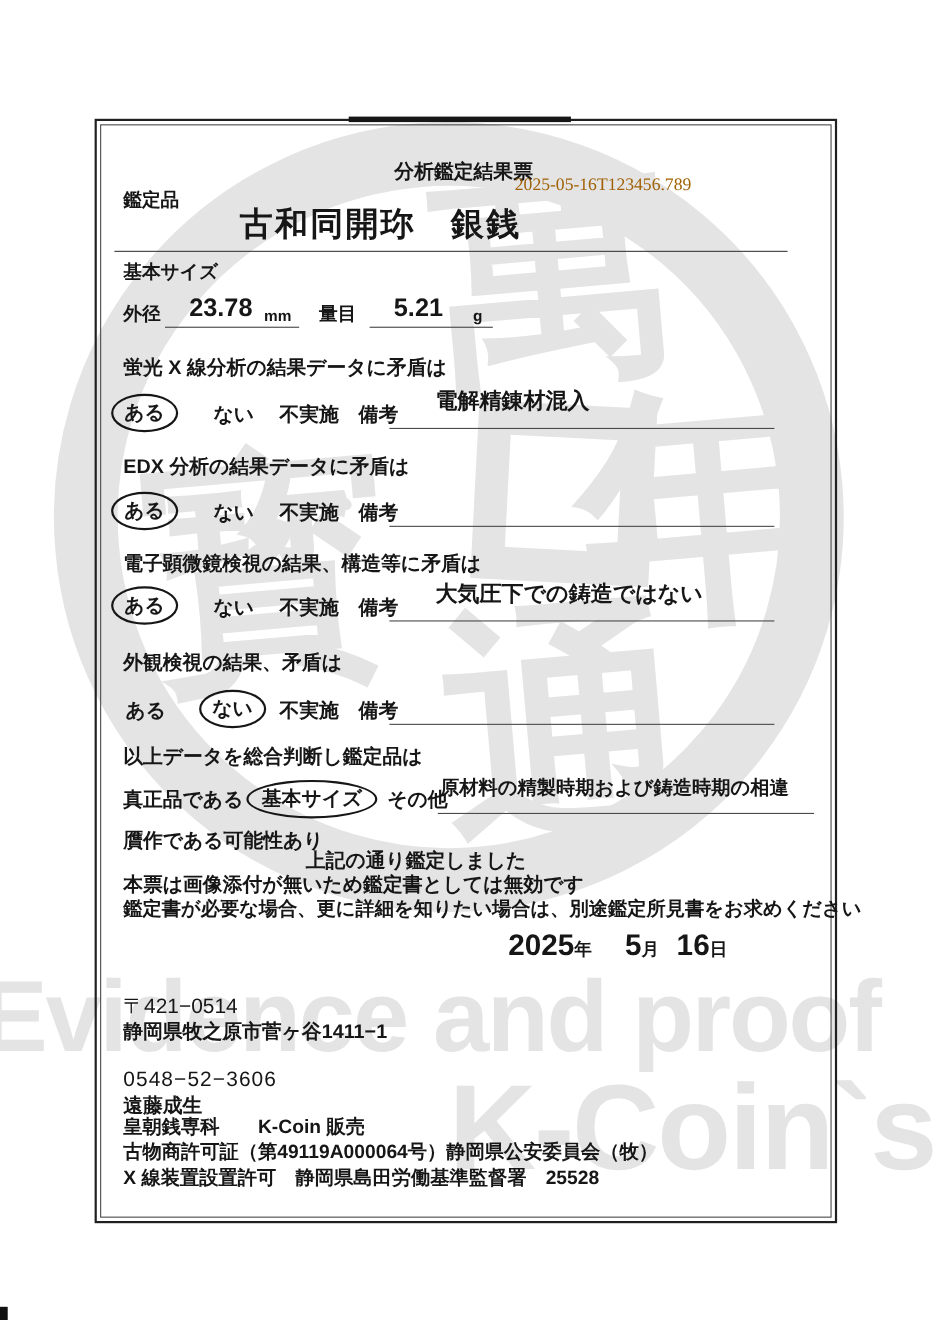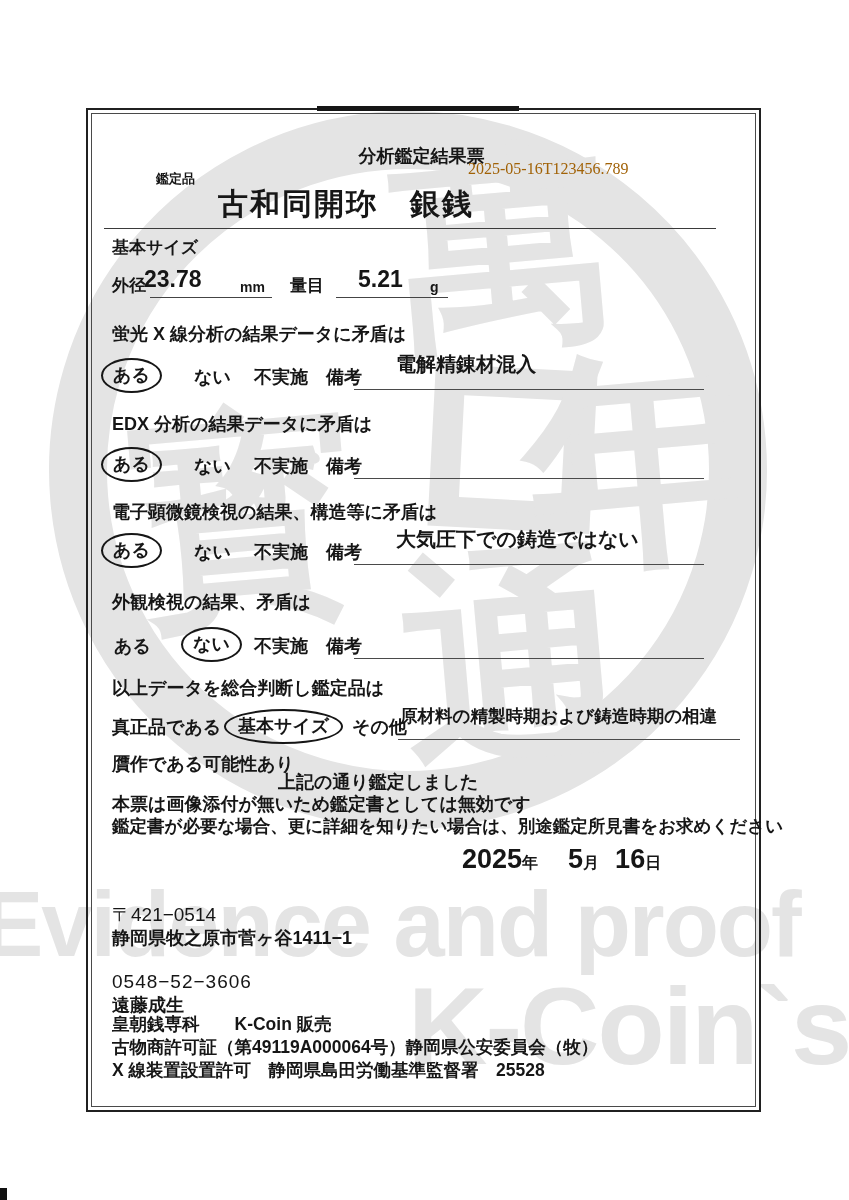--- a/index.html
+++ b/index.html
@@ -15,28 +15,28 @@
   #wm-kcoins{left:408px;top:962px;font-size:110px;}
   
   #border-outer{position:absolute;left:86px;top:108px;width:671px;height:1000px;
     border:2.5px solid #202020;z-index:2;background:transparent;}
   #border-inner{position:absolute;inset:3px;border:1.2px solid #4a4a4a;}
   #scan-bar-top{position:absolute;left:317px;top:106px;width:202px;height:5px;background:#161616;z-index:3;}
   #scan-mark-corner{position:absolute;left:0;top:1188px;width:7px;height:12px;background:#111;z-index:3;}
   
   .abs{position:absolute;z-index:4;white-space:nowrap;}
   #title{left:86px;top:144px;width:671px;text-align:center;font-size:18px;font-weight:700;}
-  #item-label{left:112px;top:170px;font-size:13px;font-weight:600;margin-left:44px;}
+  #item-label{left:112px;top:170px;font-size:17px;font-weight:600;}
   #timestamp{left:468px;top:160px;font-size:16px;font-family:"Liberation Serif","DejaVu Serif",serif;font-weight:400;color:#a16207;}
   #item-name{left:218px;top:184px;font-size:30px;font-weight:700;letter-spacing:2px;}
   #rule-top{left:104px;top:228px;width:612px;height:0;border-bottom:1.6px solid #3a3a3a;}
   #size-heading{left:112px;top:236px;font-size:17px;font-weight:700;}
   .size-label{font-size:17px;font-weight:700;}
   #diam-label{left:112px;top:274px;}
-  #diam-value{left:144px;top:266px;font-size:23px;font-weight:700;}
+  #diam-value{left:172px;top:266px;font-size:23px;font-weight:700;}
   #diam-unit{left:240px;top:279px;font-size:14px;font-weight:600;}
   #diam-line{left:150px;top:297px;width:122px;border-bottom:1.4px solid #444;height:0;}
   #weight-label{left:290px;top:274px;}
   #weight-value{left:358px;top:266px;font-size:23px;font-weight:700;}
   #weight-unit{left:430px;top:279px;font-size:14px;font-weight:600;}
   #weight-line{left:336px;top:297px;width:112px;border-bottom:1.4px solid #444;height:0;}
   .question{left:112px;font-size:18px;font-weight:600;}
   .opt-row{position:absolute;left:100px;width:648px;height:36px;z-index:4;}
   .opt{position:absolute;top:5px;font-size:18px;font-weight:600;white-space:nowrap;}
   .o1{left:14px;} .o2{left:94px;} .o3{left:154px;} .obiko{left:226px;}

